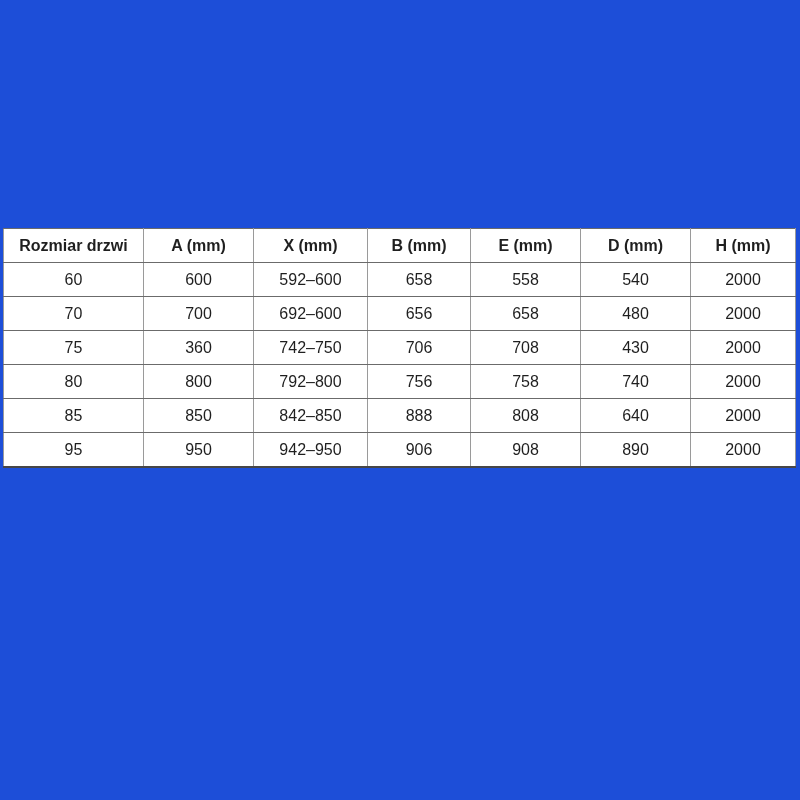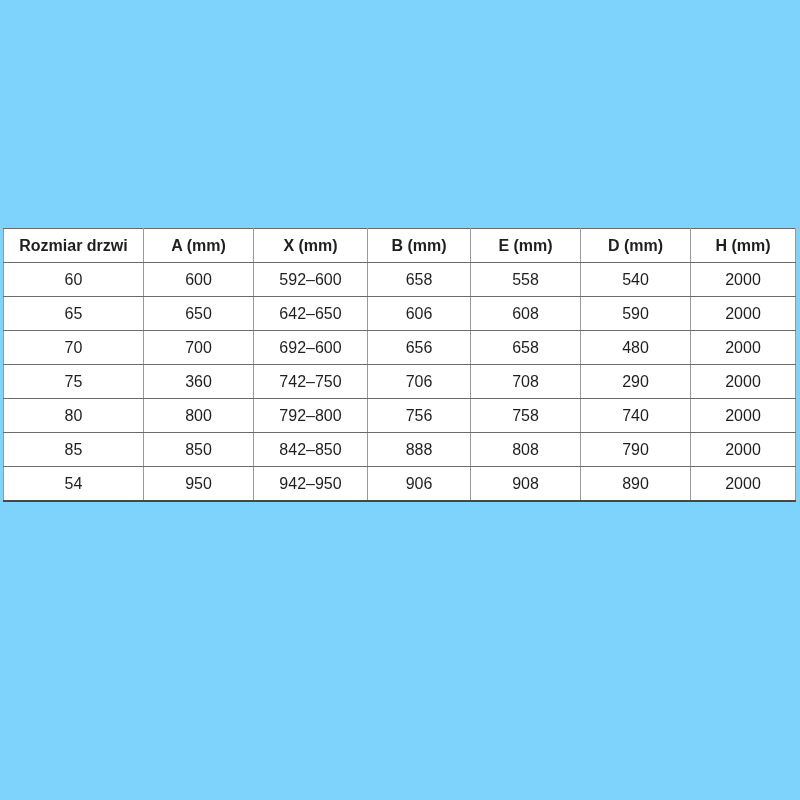--- a/index.html
+++ b/index.html
@@ -7,21 +7,21 @@
     padding: 0;
     width: 800px;
     height: 800px;
     background: #ffffff;
     font-family: "Liberation Sans", "DejaVu Sans", sans-serif;
   }
   .canvas {
     position: relative;
     width: 800px;
     height: 800px;
-    background: #7dd3fc;
+    background: #1d4ed8;
     overflow: hidden;
   }
   .table-wrap {
     position: absolute;
     left: 3px;
     top: 228px;
     width: 792px;
   }
   table.size-table {
     border-collapse: collapse;
@@ -88,66 +88,57 @@
           <tr>
             <td>60</td>
             <td>600</td>
             <td>592–600</td>
             <td>658</td>
             <td>558</td>
             <td>540</td>
             <td>2000</td>
           </tr>
           <tr>
-            <td>65</td>
-            <td>650</td>
-            <td>642–650</td>
-            <td>606</td>
-            <td>608</td>
-            <td>590</td>
-            <td>2000</td>
-          </tr>
-          <tr>
             <td>70</td>
             <td>700</td>
             <td>692–600</td>
             <td>656</td>
             <td>658</td>
             <td>480</td>
             <td>2000</td>
           </tr>
           <tr>
             <td>75</td>
             <td>360</td>
             <td>742–750</td>
             <td>706</td>
             <td>708</td>
-            <td>290</td>
+            <td>430</td>
             <td>2000</td>
           </tr>
           <tr>
             <td>80</td>
             <td>800</td>
             <td>792–800</td>
             <td>756</td>
             <td>758</td>
             <td>740</td>
             <td>2000</td>
           </tr>
           <tr>
             <td>85</td>
             <td>850</td>
             <td>842–850</td>
             <td>888</td>
             <td>808</td>
-            <td>790</td>
+            <td>640</td>
             <td>2000</td>
           </tr>
           <tr>
-            <td>54</td>
+            <td>95</td>
             <td>950</td>
             <td>942–950</td>
             <td>906</td>
             <td>908</td>
             <td>890</td>
             <td>2000</td>
           </tr>
         </tbody>
     </table>
   </div>

